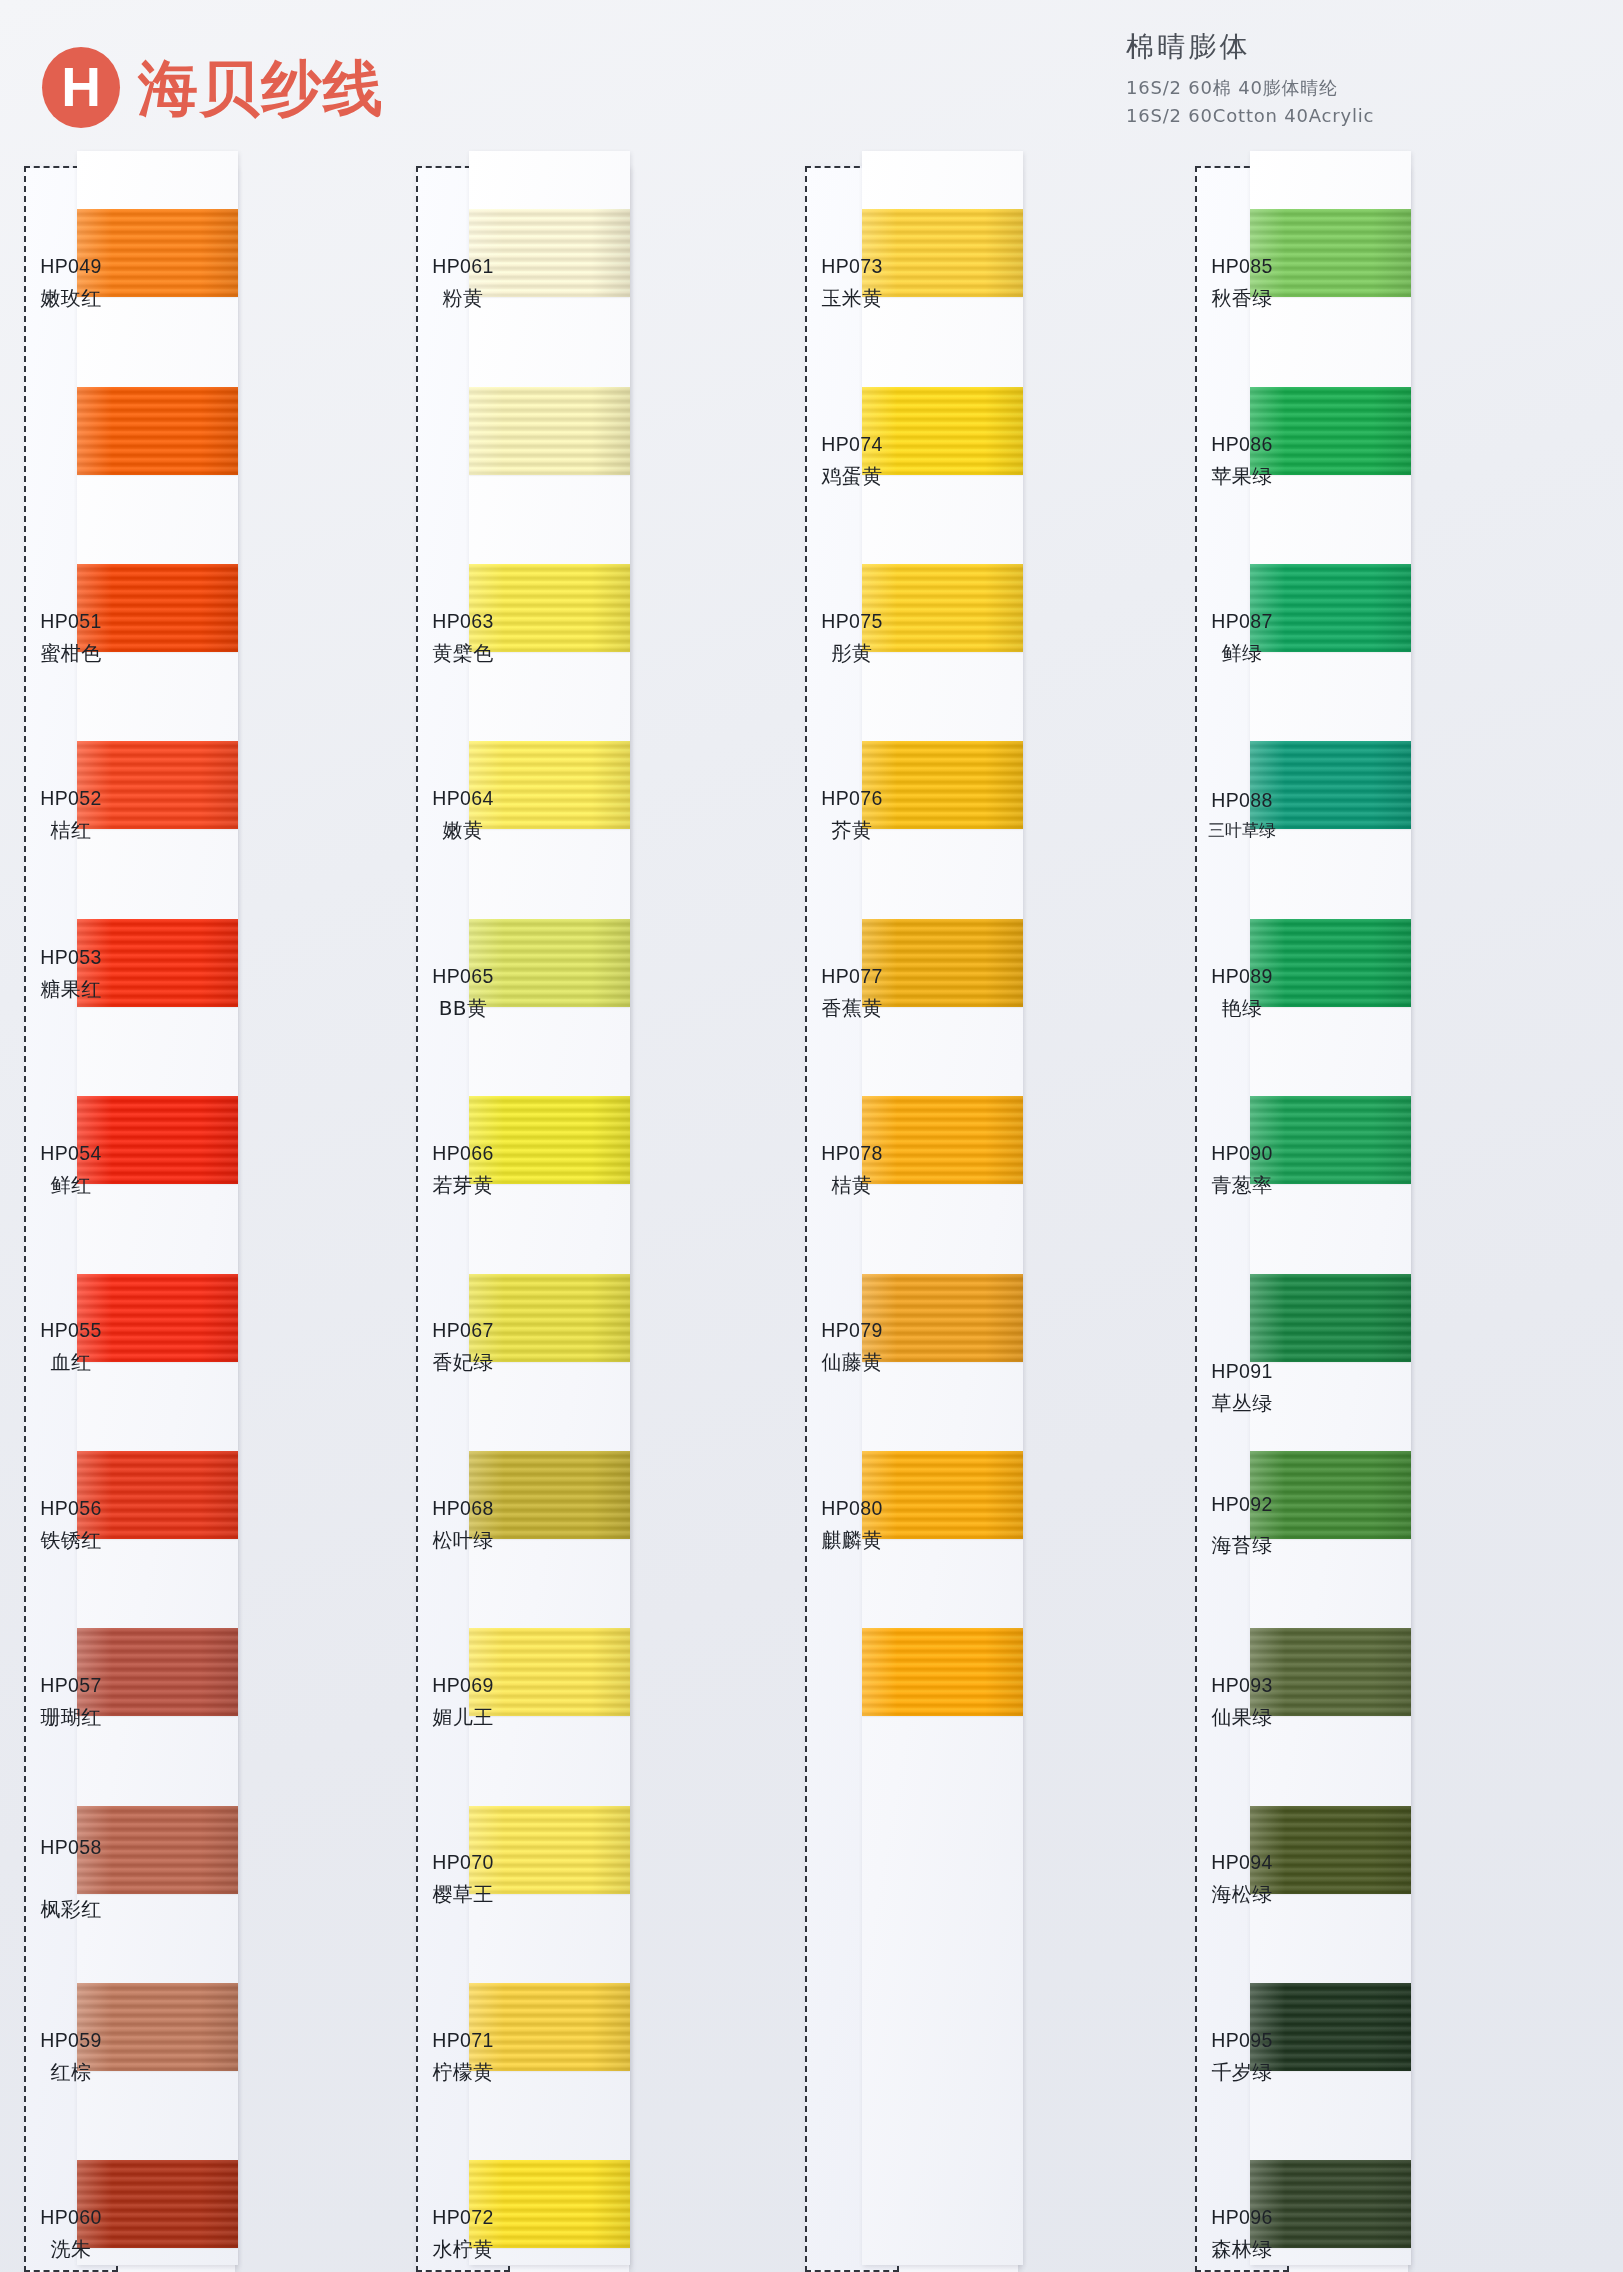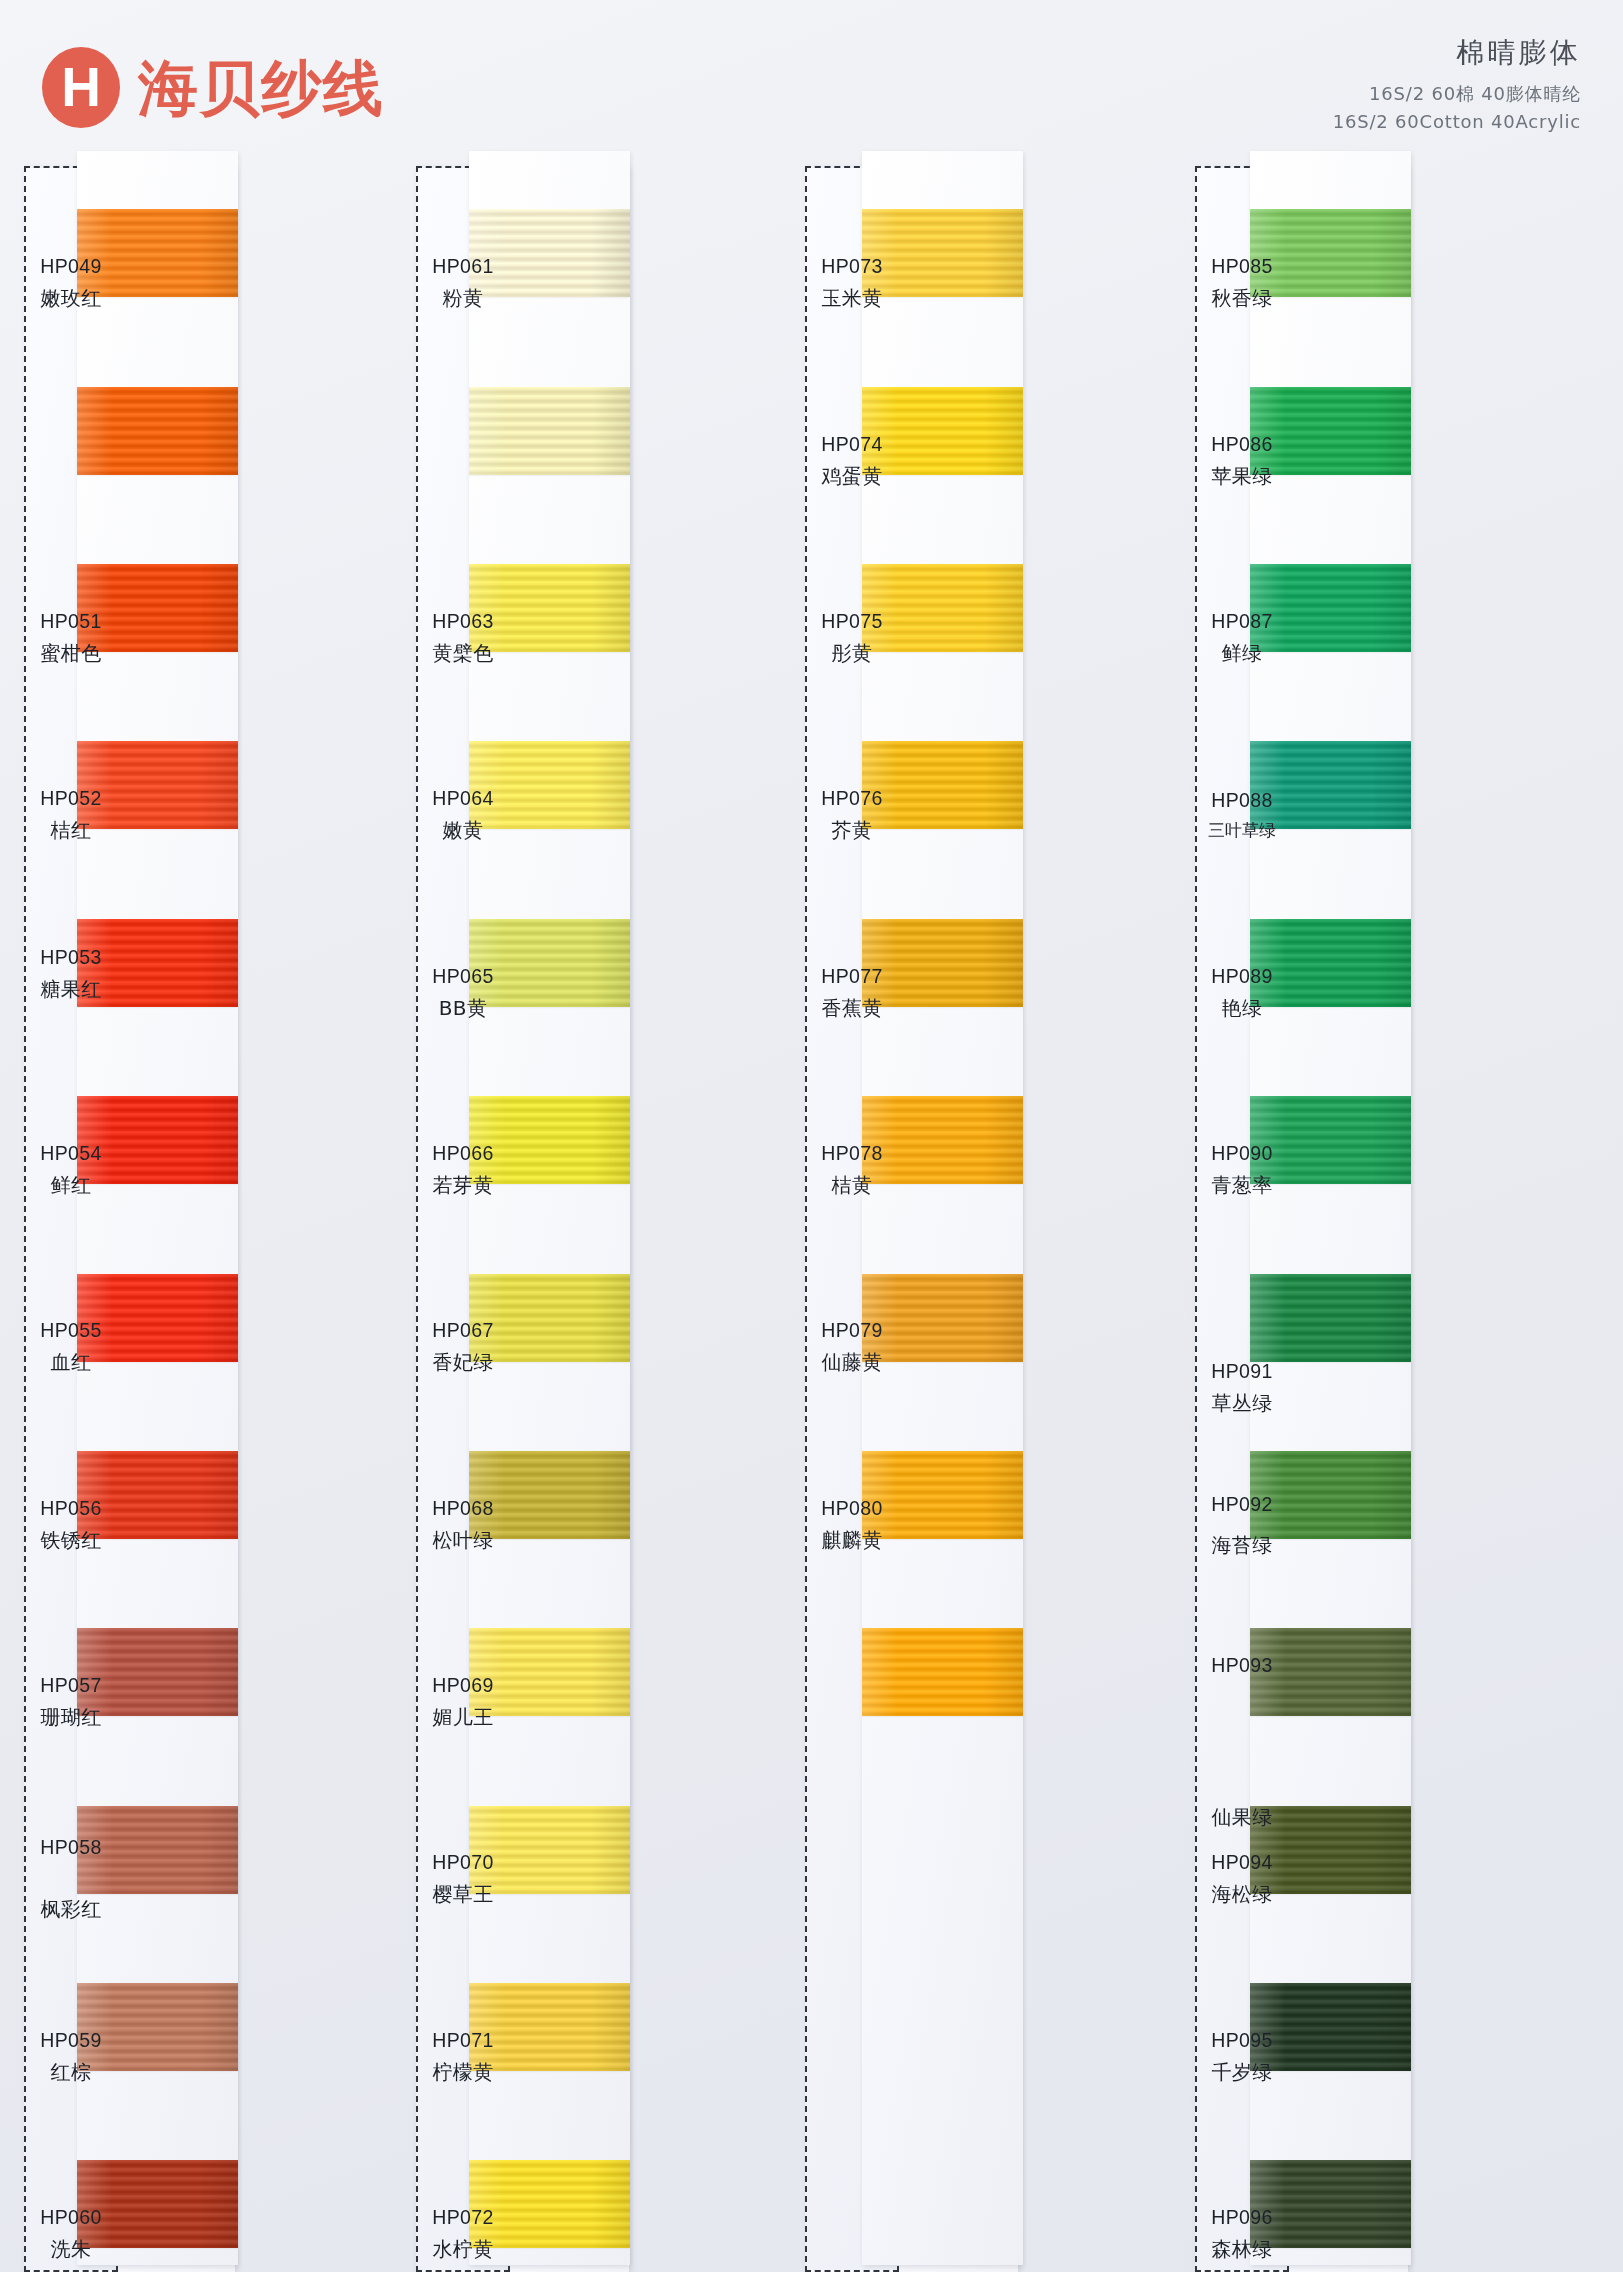--- a/index.html
+++ b/index.html
@@ -27,22 +27,22 @@
     display: flex; align-items: center; justify-content: center;
     color: #fff; font-size: 55px; font-weight: bold; line-height: 1;
     font-family: "Liberation Sans", sans-serif;
   }
   .logo-text {
     color: #e2604f; font-size: 60px; font-weight: bold;
     letter-spacing: 1.6px; line-height: 1;
     font-family: "DejaVu Sans", sans-serif;
   }
   .head-right {
-    position: absolute; right: 42px; top: 34px;
-    text-align: right; width: 455px;
+    position: absolute; right: 42px; top: 28px;
+    text-align: left; width: 455px;
   }
   .head-title {
     font-size: 28px; color: #4a4f57; letter-spacing: 3.2px;
     font-family: "DejaVu Sans", sans-serif; font-weight: 500;
     margin-bottom: 8px;
   }
   .head-sub {
     font-size: 18px; color: #6d737c; letter-spacing: 0.8px;
     font-family: "DejaVu Sans", sans-serif; line-height: 1.55;
   }
@@ -322,21 +322,21 @@
           <div class="cname">青葱率</div>
         </div>
         <div class="label-cell" style="top: 1134px; height: 177px;">
           <div class="code">HP091</div>
           <div class="cname">草丛绿</div>
         </div>
         <div class="label-cell" style="top: 1271px; height: 177px; gap: 16px;">
           <div class="code">HP092</div>
           <div class="cname">海苔绿</div>
         </div>
-        <div class="label-cell" style="top: 1488px; height: 177px; justify-content: space-between;">
+        <div class="label-cell" style="top: 1448px; height: 177px;">
           <div class="code">HP093</div>
           <div class="cname">仙果绿</div>
         </div>
         <div class="label-cell" style="top: 1625px; height: 177px;">
           <div class="code">HP094</div>
           <div class="cname">海松绿</div>
         </div>
         <div class="label-cell" style="top: 1803px; height: 177px;">
           <div class="code">HP095</div>
           <div class="cname">千岁绿</div>

